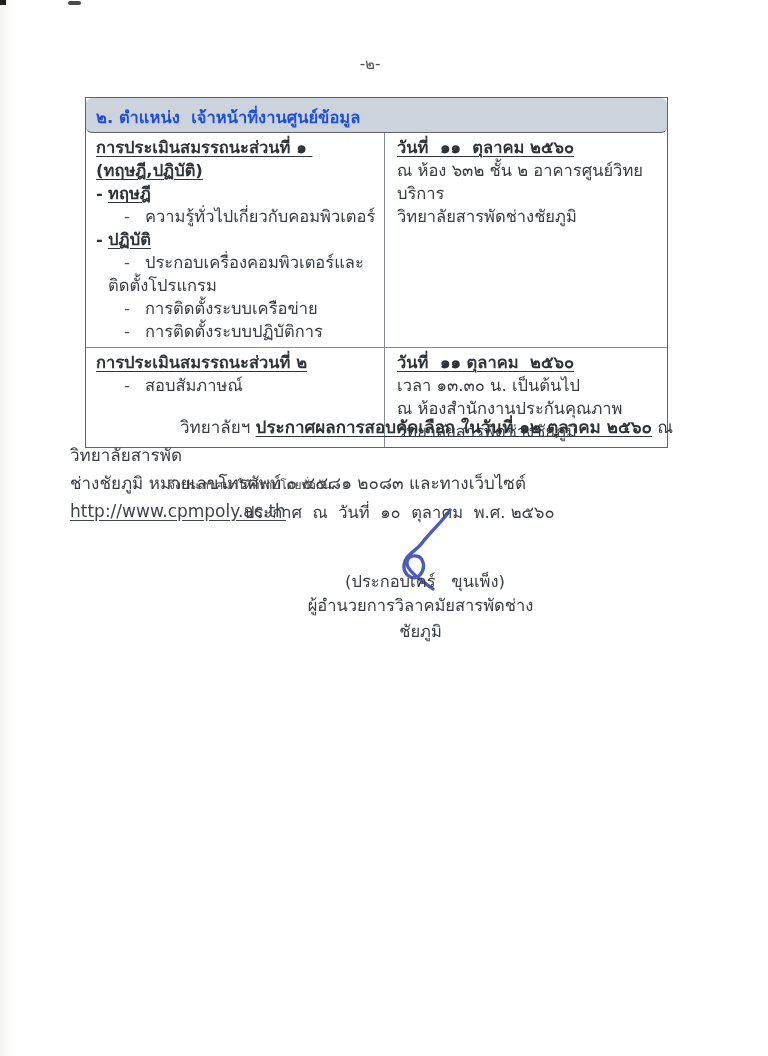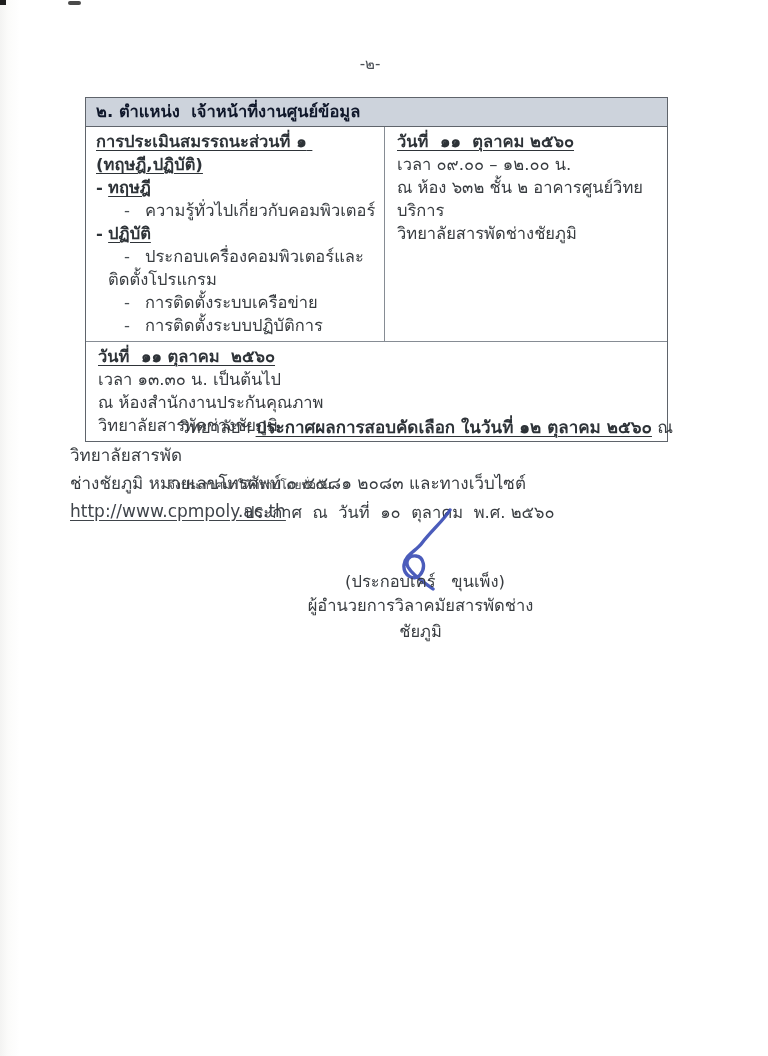--- a/index.html
+++ b/index.html
@@ -27,23 +27,24 @@
   
   .doc-table {
     position: absolute; left: 85px; top: 97px; width: 583px;
     border: 1.5px solid #5f646b;
     font-size: 16.5px; line-height: 23px;
   }
   .doc-table .thead {
     background: #cdd3dc;
     border-bottom: 1px solid #5f646b;
     font-weight: bold;
-    padding: 2px 8px 3px 10px;
+    padding: 8px 8px 3px 10px;
     white-space: pre-wrap;
-    color: #0f172a;
+    color: #1d4ed8;
+    border-radius: 6px;
   }
   .trow { display: flex; }
   .trow + .trow { border-top: 1px solid #868c94; }
   .cell-left  { width: 299px; border-right: 1px solid #868c94; padding: 3px 8px 4px 10px; }
   .cell-right { flex: 1; padding: 3px 8px 4px 12px; }
   .row-1 { min-height: 183px; }
   .row-2 { min-height: 92px; }
 
   .line { white-space: pre-wrap; }
   .b { font-weight: bold; color: #2e3338; }
@@ -87,27 +88,30 @@
         <div class="line b u">การประเมินสมรรถนะส่วนที่ ๑ (ทฤษฎี,ปฏิบัติ)</div>
         <div class="line"><span class="b">-</span><span> </span><span class="b u">ทฤษฎี</span></div>
         <div class="t-item"><span class="dash">-</span><span>ความรู้ทั่วไปเกี่ยวกับคอมพิวเตอร์</span></div>
         <div class="line"><span class="b">-</span><span> </span><span class="b u">ปฏิบัติ</span></div>
         <div class="t-item"><span class="dash">-</span><span>ประกอบเครื่องคอมพิวเตอร์และติดตั้งโปรแกรม</span></div>
         <div class="t-item"><span class="dash">-</span><span>การติดตั้งระบบเครือข่าย</span></div>
         <div class="t-item"><span class="dash">-</span><span>การติดตั้งระบบปฏิบัติการ</span></div>
       </div>
       <div class="cell-right">
         <div class="line b u">วันที่  ๑๑  ตุลาคม ๒๕๖๐</div>
-        <div class="line">เวลา ๐๙.๐๐ – ๑๒.๐๐ น.</div>
         <div class="line">ณ ห้อง ๖๓๒ ชั้น ๒ อาคารศูนย์วิทยบริการ</div>
         <div class="line">วิทยาลัยสารพัดช่างชัยภูมิ</div>
       </div>
     </div>
 
     <div class="trow row-2">
+      <div class="cell-left">
+        <div class="line b u">การประเมินสมรรถนะส่วนที่ ๒</div>
+        <div class="t-item"><span class="dash">-</span><span>สอบสัมภาษณ์</span></div>
+      </div>
       <div class="cell-right">
         <div class="line b u">วันที่  ๑๑ ตุลาคม  ๒๕๖๐</div>
         <div class="line">เวลา ๑๓.๓๐ น. เป็นต้นไป</div>
         <div class="line">ณ ห้องสำนักงานประกันคุณภาพ</div>
         <div class="line">วิทยาลัยสารพัดช่างชัยภูมิ</div>
       </div>
     </div>
   </div>
 
   <div class="announce">

